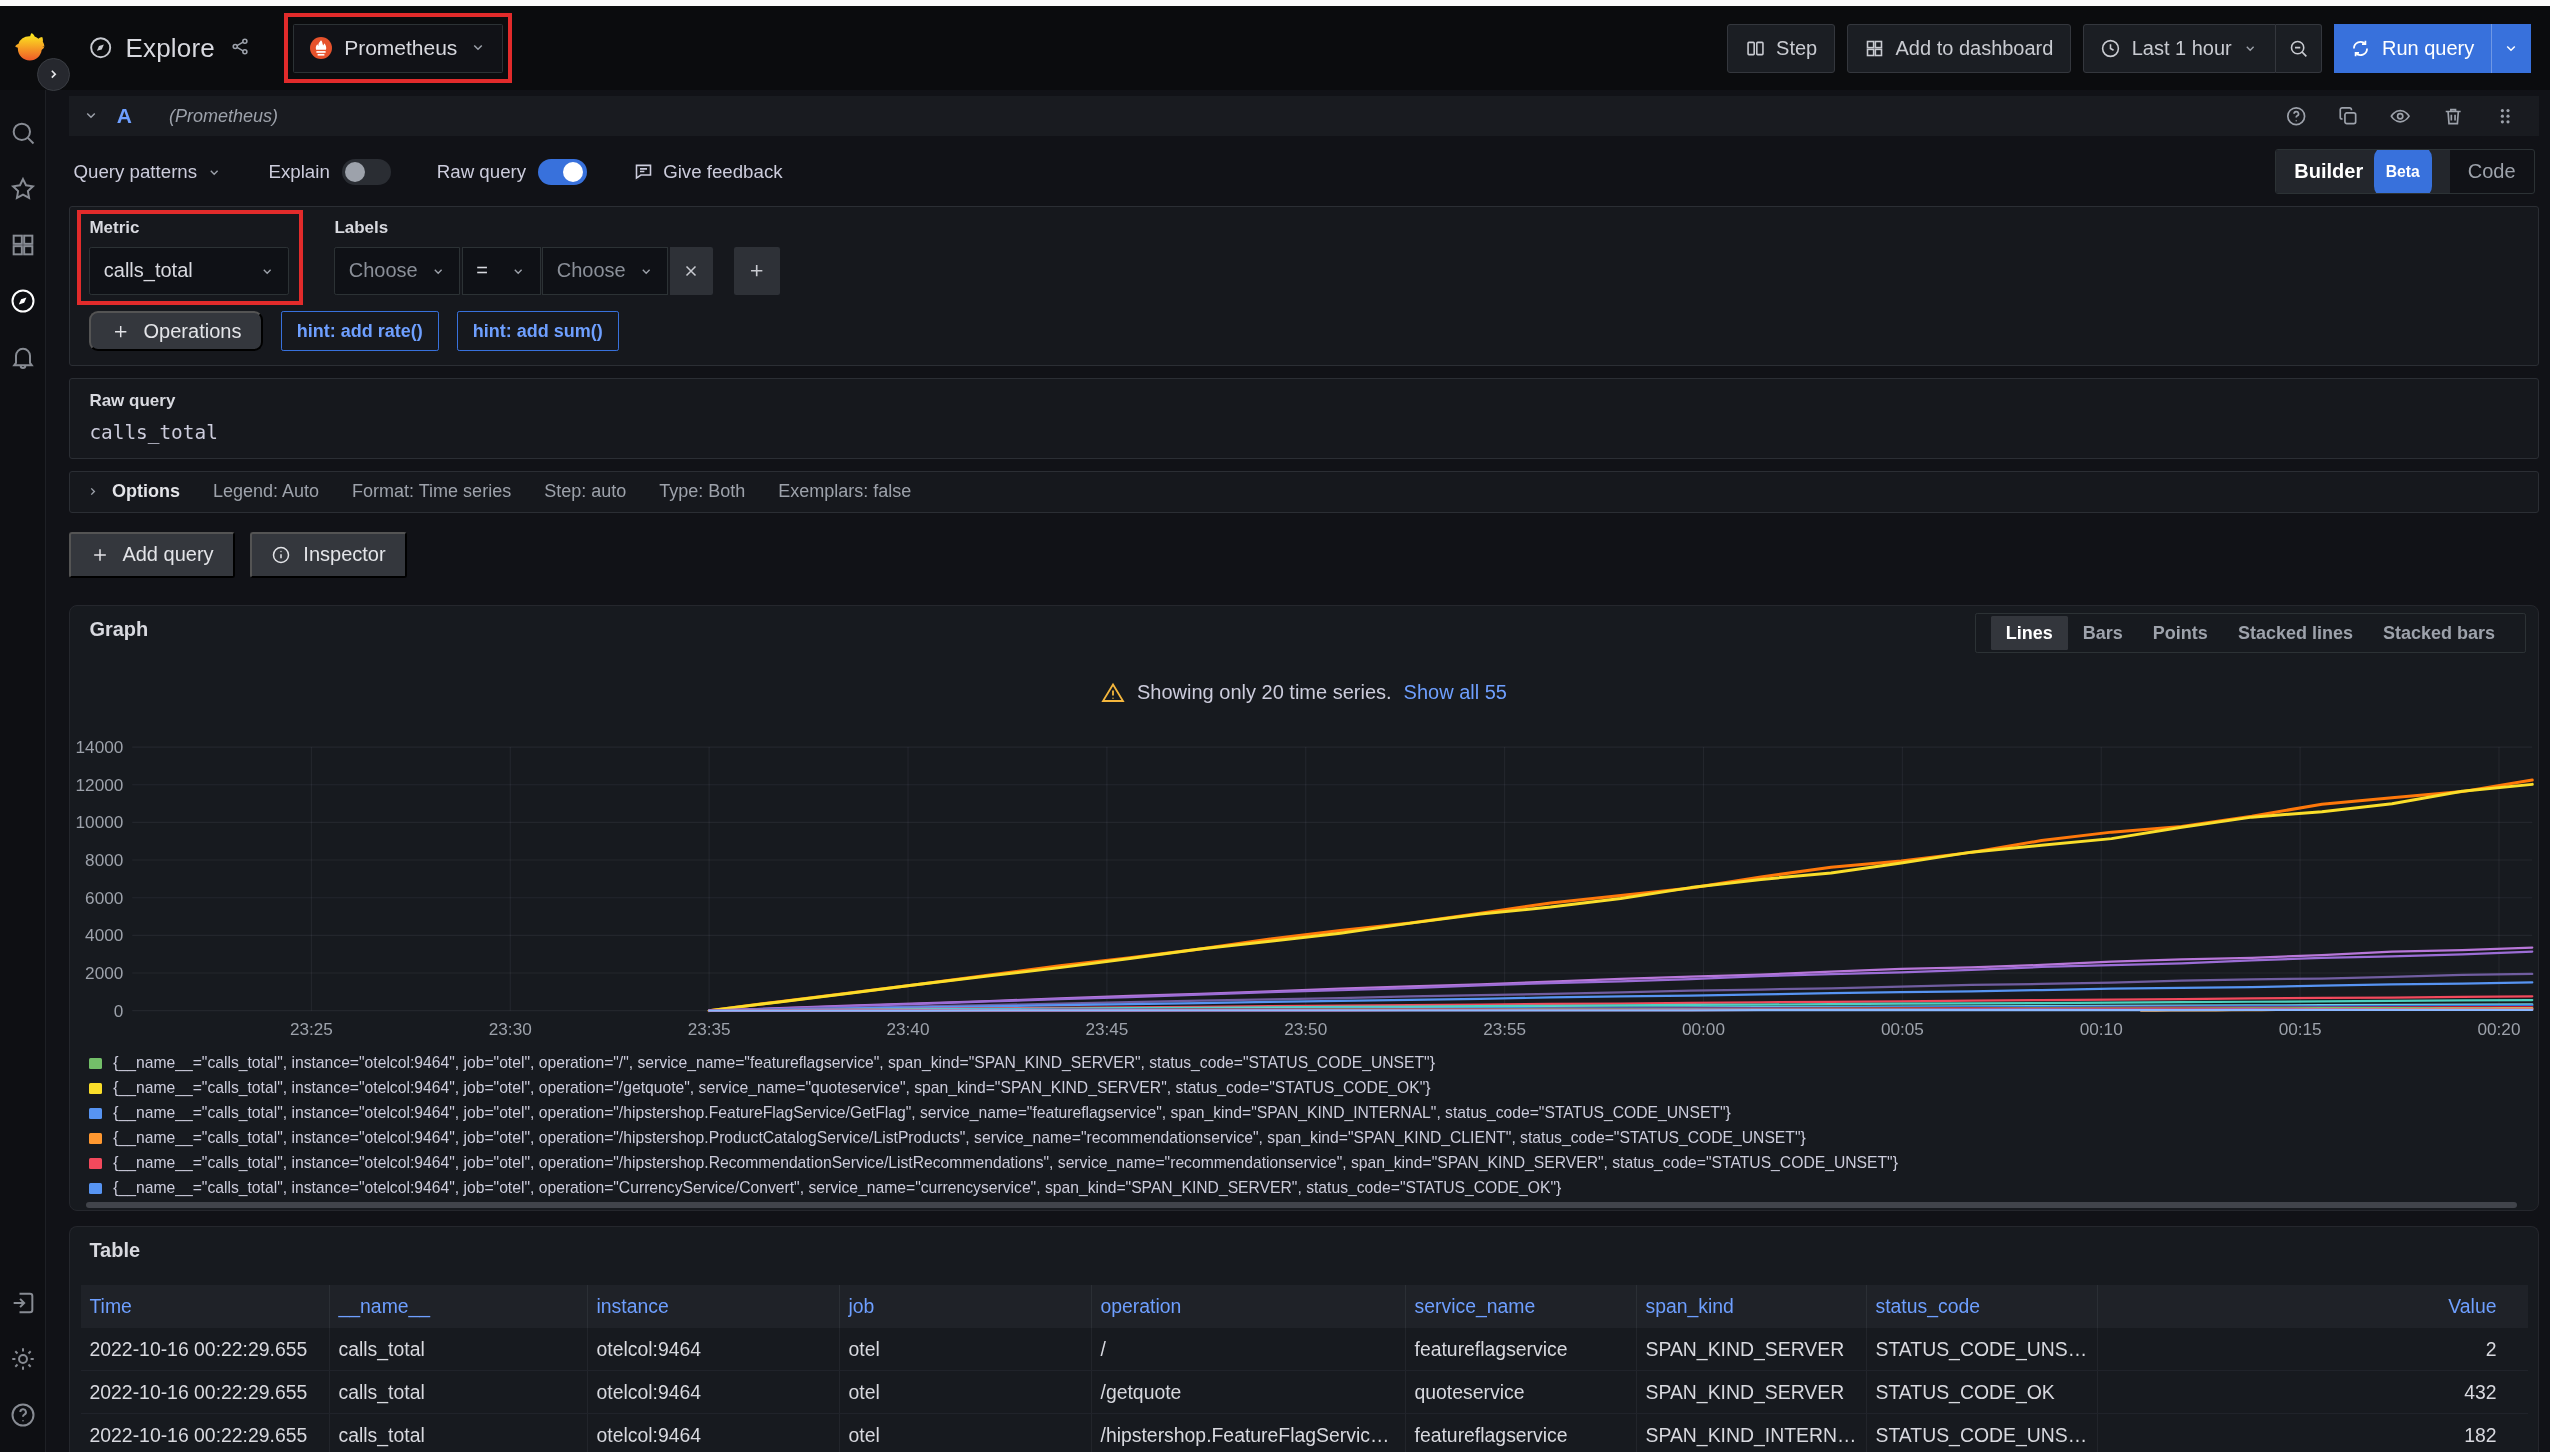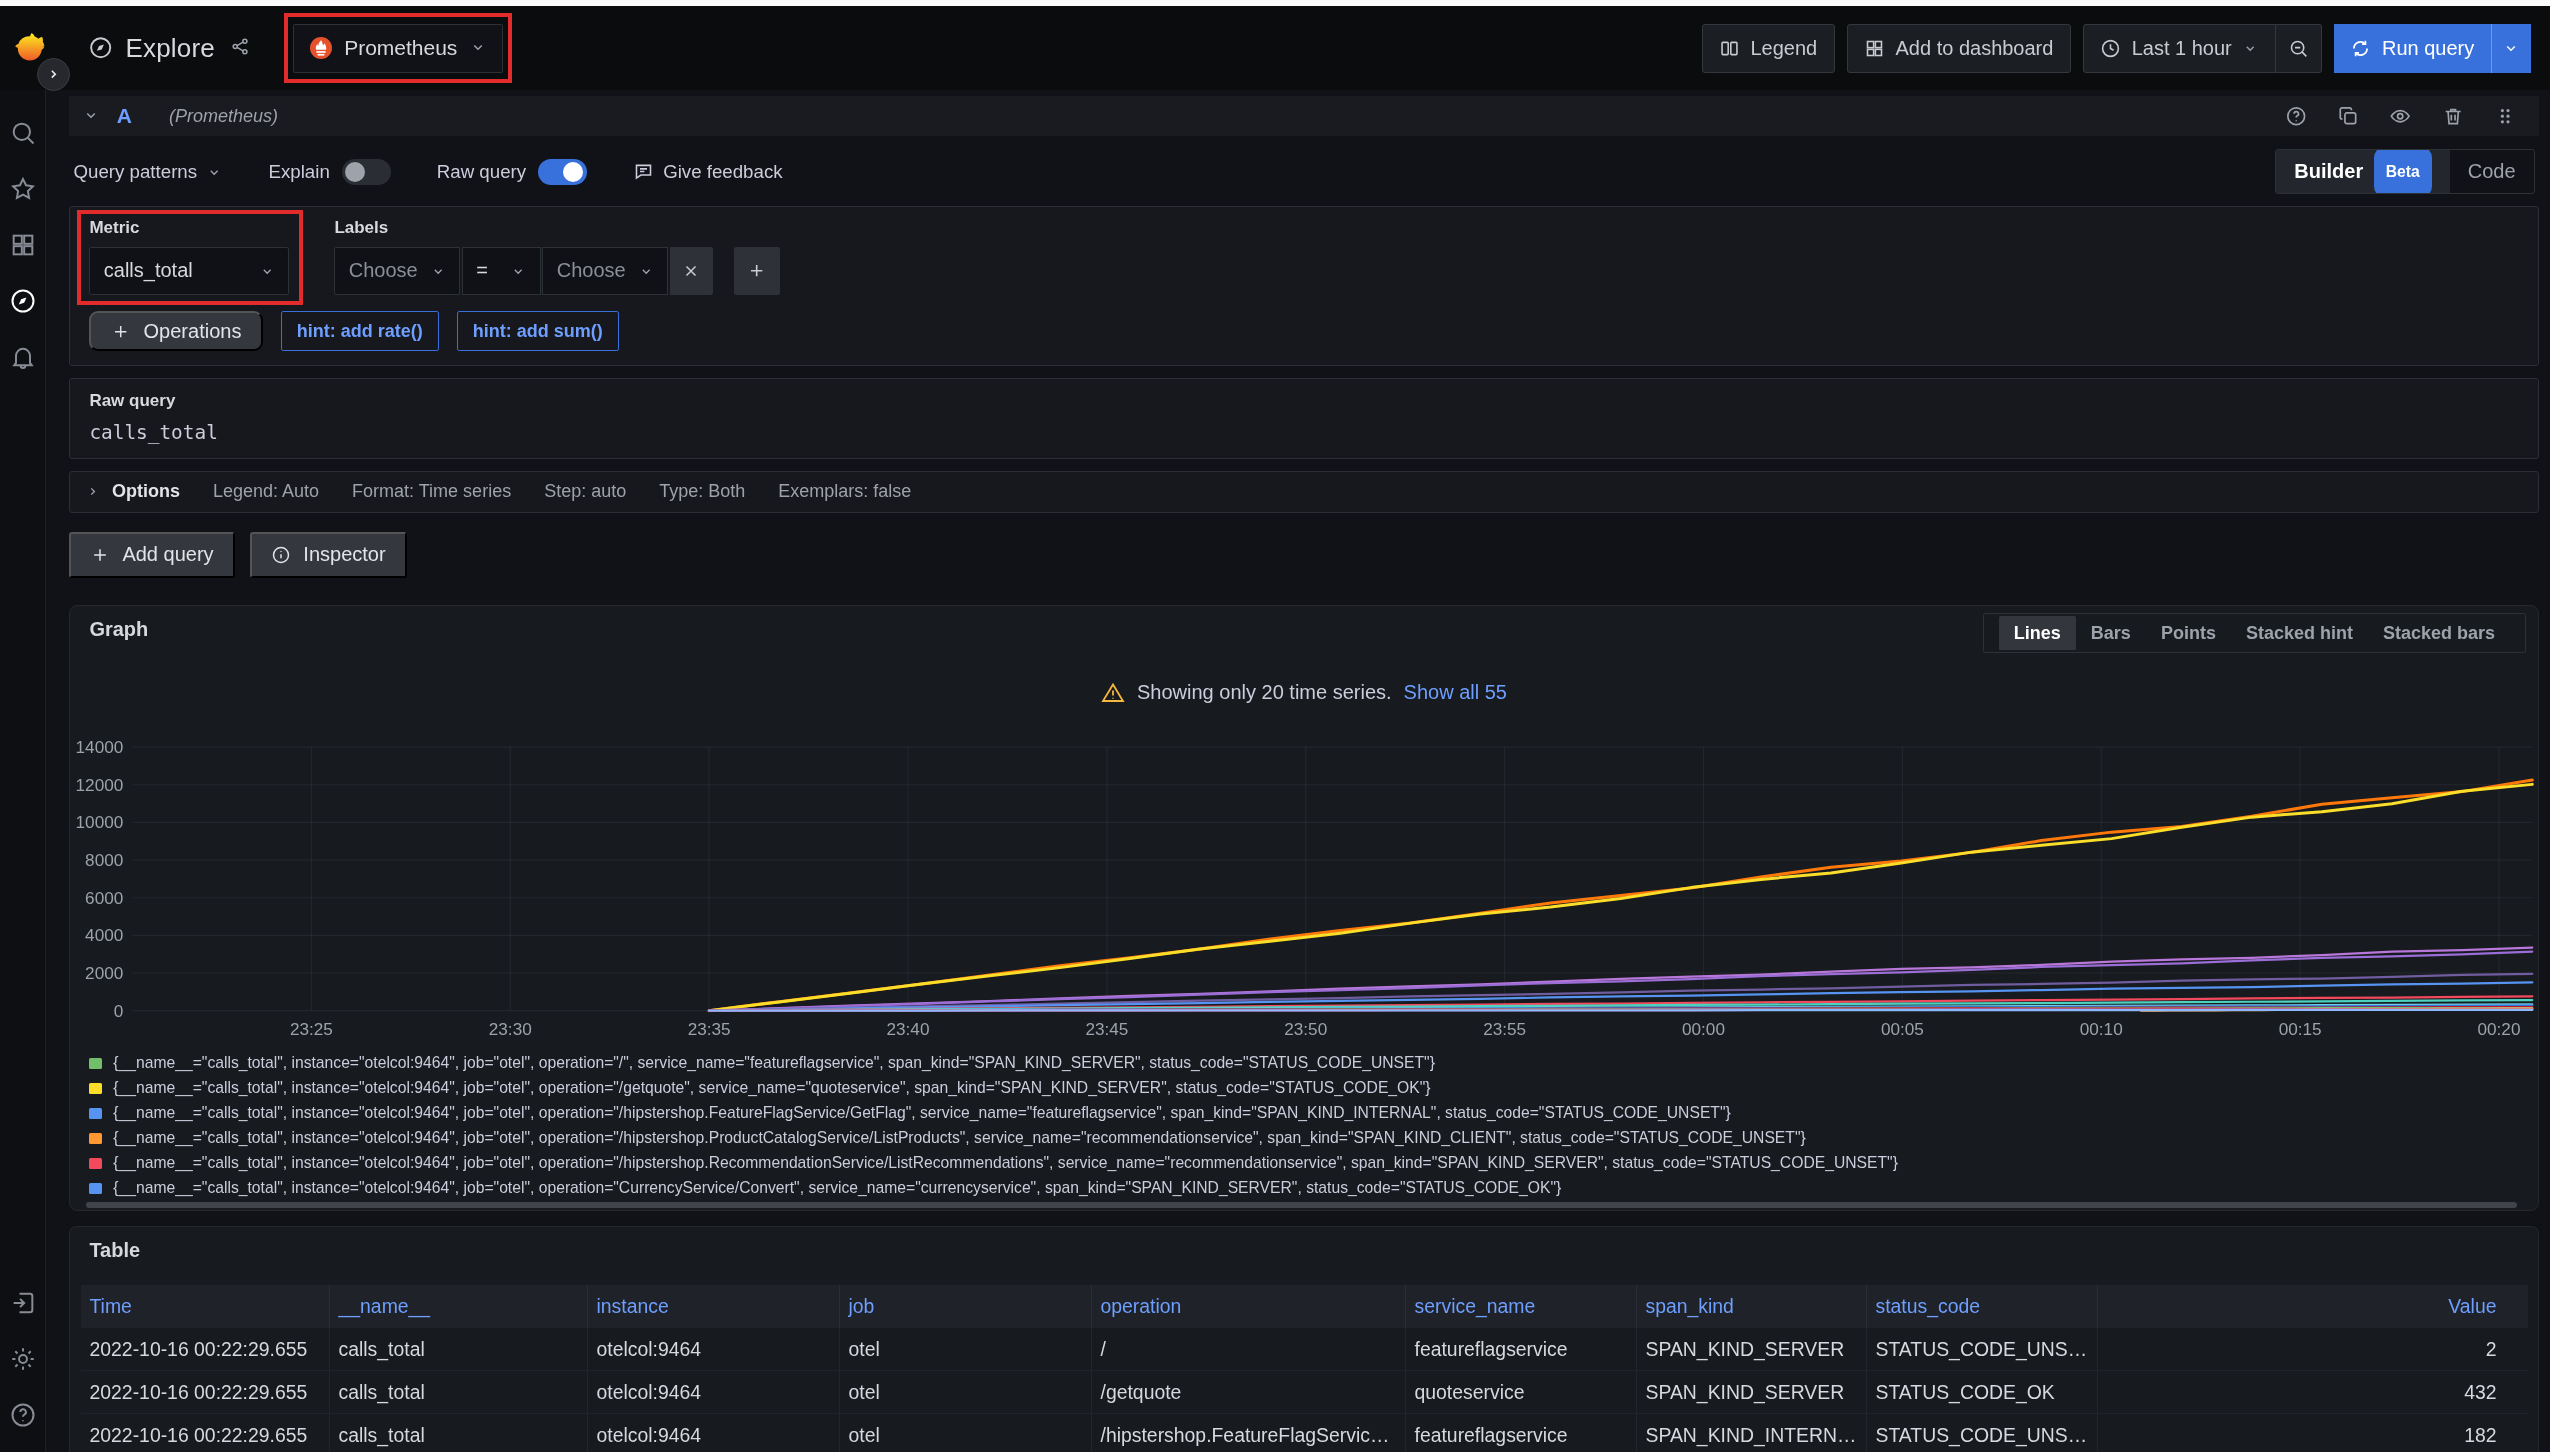--- a/index.html
+++ b/index.html
@@ -205,21 +205,21 @@
         </span>
       </div>
     </div>
   </div>
   <div class="header-right">
     <button class="hbtn">
       <svg viewBox="0 0 24 24" fill="none" stroke="currentColor" stroke-width="1.8">
           <rect x="3.5" y="5" width="7" height="14" rx="1"></rect>
           <rect x="13.5" y="5" width="7" height="14" rx="1"></rect>
         </svg>
-      <span>Legend</span>
+      <span>Step</span>
     </button>
     <button class="hbtn">
       <svg viewBox="0 0 24 24" fill="none" stroke="currentColor" stroke-width="1.8">
           <rect x="4" y="4" width="7" height="7"></rect>
           <rect x="13" y="4" width="7" height="7"></rect>
           <rect x="4" y="13" width="7" height="7"></rect>
           <rect x="13" y="13" width="7" height="7"></rect>
         </svg>
       <span>Add to dashboard</span>
     </button>
@@ -491,21 +491,21 @@
       <span>Inspector</span>
     </button>
   </div>
 
   <section class="panel graph-panel">
     <div class="panel-title">Graph</div>
     <div class="style-tabs">
         <div class="style-tab active">Lines</div>
         <div class="style-tab">Bars</div>
         <div class="style-tab">Points</div>
-        <div class="style-tab">Stacked hint</div>
+        <div class="style-tab">Stacked lines</div>
         <div class="style-tab">Stacked bars</div>
       </div>
     <div class="graph-warning">
       <svg viewBox="0 0 24 24" fill="none" stroke="currentColor" stroke-width="1.8">
           <path d="M12 3.5L22 20H2z"></path>
           <path d="M12 9.5v5"></path>
           <circle cx="12" cy="17.3" r=".7" fill="currentColor" stroke="none"></circle>
         </svg>
       <span>Showing only 20 time series.</span>
       <span class="warning-link">Show all 55</span>

